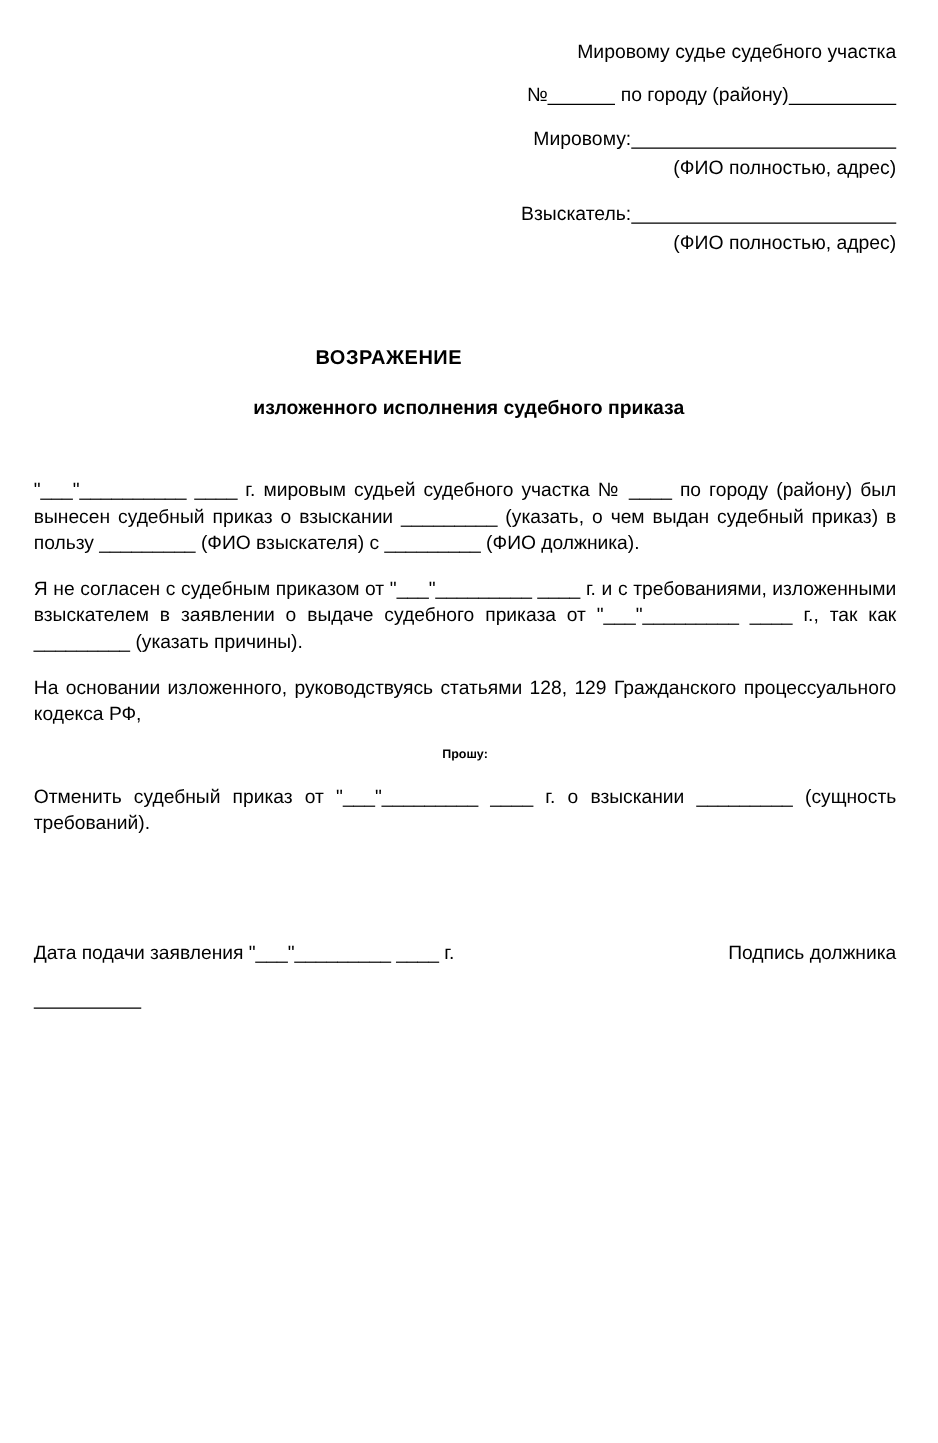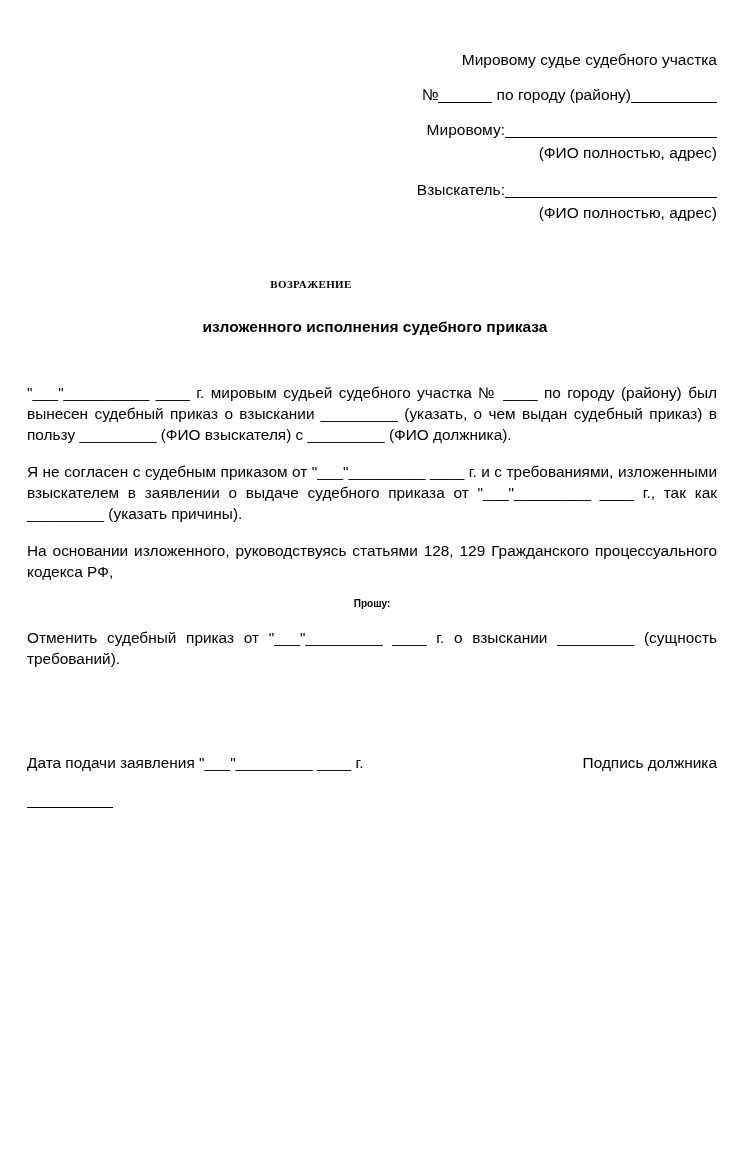--- a/index.html
+++ b/index.html
@@ -29,21 +29,20 @@
 
   
   .header-block {
     position: absolute;
     left: 380px;
     top: 32px;
     width: 337px;
     text-align: right;
     font-size: 15.5px;
     line-height: 1.35;
-    margin-top: 18px;
   }
   .header-line {
     margin: 0 0 14px 0;
     white-space: nowrap;
     text-align: right;
   }
   .header-line.tight { margin-bottom: 2px; }
 
   .hdr-sub {
     margin: 0 0 16px 0;
@@ -62,24 +61,23 @@
   .ul-8  { width: 86px; }
   .ul-name { width: 212px; }
 
   
   .doc-title {
     position: absolute;
     left: 0;
     top: 278px;
     width: 622px;
     text-align: center;
-    font-size: 11px;
+    font-size: 16px;
     font-weight: bold;
     letter-spacing: 0.4px;
-    font-family: Liberation Serif, serif;
   }
   .doc-subtitle {
     position: absolute;
     left: 0;
     top: 318px;
     width: 750px;
     text-align: center;
     font-size: 15.5px;
     font-weight: bold;
   }

